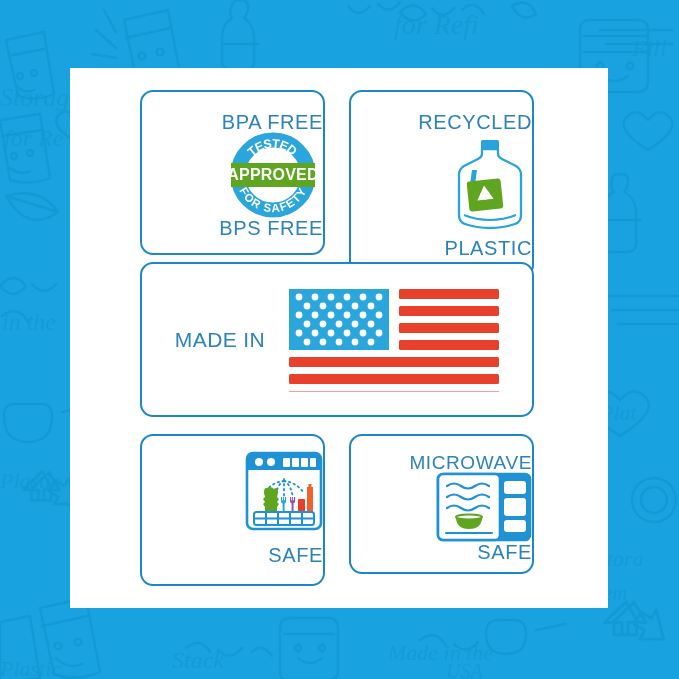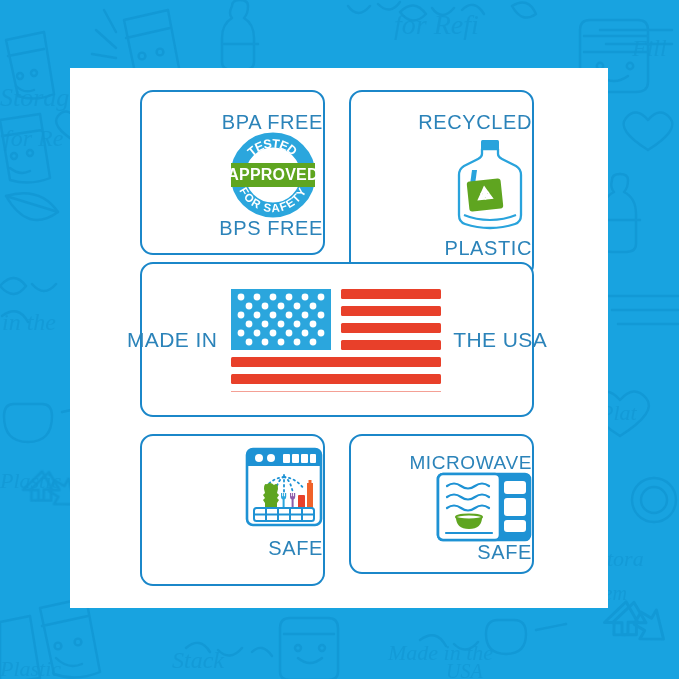--- a/index.html
+++ b/index.html
@@ -43,26 +43,26 @@
   #panel-recycled{left:279px;top:22px;  width:185px;height:188px;}
   #panel-usa     {left:70px; top:194px; width:394px;height:155px;}
   #panel-dish    {left:70px; top:366px; width:185px;height:152px;}
   #panel-micro   {left:279px;top:366px; width:185px;height:140px;}
 
   #panel-bpa .ptitle     {margin-top:20px;}
   #panel-recycled .ptitle{margin-top:20px;}
   #panel-dish .ptitle    {margin-top:17px;font-size:19px;}
   #panel-micro .ptitle   {margin-top:17px;font-size:19px;}
   .pfoot{margin-top:auto;margin-bottom:18px;}
-  #panel-dish .pfoot,#panel-micro .pfoot{margin-bottom:26px;}
+  #panel-dish .pfoot,#panel-micro .pfoot{margin-bottom:19px;}
 
   .art{display:flex;align-items:center;justify-content:center;flex:1;}
 
   
-  #panel-usa{flex-direction:row;justify-content:center;align-items:center;gap:4px;}
+  #panel-usa{flex-direction:row;justify-content:center;align-items:center;gap:14px;}
   #panel-usa .usa-text{
     color:#2b83b9;font-size:21px;letter-spacing:.4px;white-space:nowrap;
   }
   #panel-usa .usa-text.left{margin-right:10px;}
   #panel-usa .usa-text.right{margin-left:8px;}
   #flagwrap{line-height:0;}
 </style>
 </head>
 <body>
 
@@ -264,21 +264,20 @@
               <circle cx="74" cy="46" r="3.4"></circle>
               <circle cx="90" cy="46" r="3.4"></circle>
             <circle cx="18" cy="55" r="3.4"></circle>
               <circle cx="34" cy="55" r="3.4"></circle>
               <circle cx="50" cy="55" r="3.4"></circle>
             <circle cx="66" cy="55" r="3.4"></circle>
               <circle cx="82" cy="55" r="3.4"></circle>
           </g>
         </svg>
       </div>
-      <div class="usa-text right">THE USA</div>
     </div>
 
     <div class="panel" id="panel-dish">
       <div class="art">
         <svg width="78" height="80" viewBox="0 0 78 80" xmlns="http://www.w3.org/2000/svg">
           <rect x="2" y="2" width="74" height="76" rx="6" fill="#ffffff" stroke="#1e92d4" stroke-width="2.6"></rect>
 
           <path d="M2 8 a6 6 0 0 1 6 -6 l62 0 a6 6 0 0 1 6 6 l0 11 l-74 0z" fill="#1e92d4"></path>
           <circle cx="14" cy="11" r="4" fill="#ffffff"></circle>
           <circle cx="26" cy="11" r="4" fill="#ffffff"></circle>

